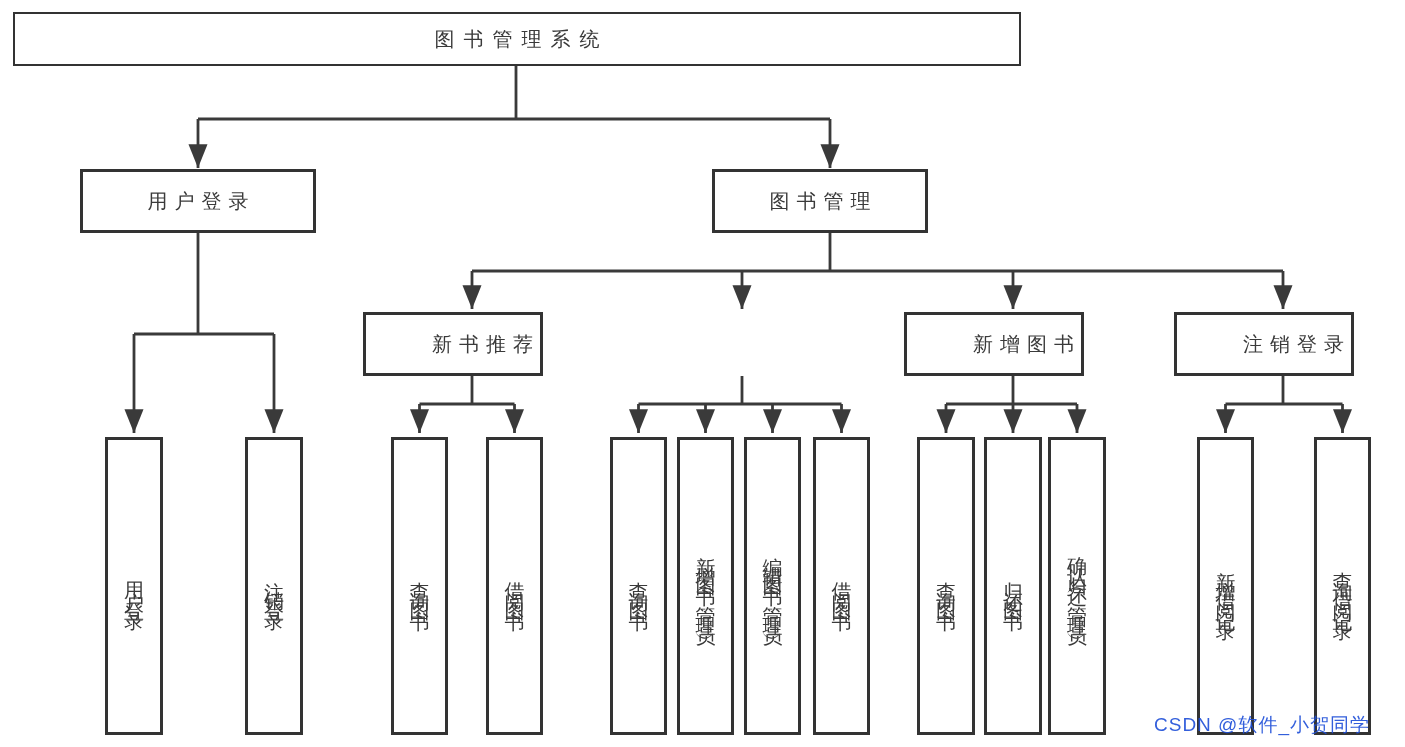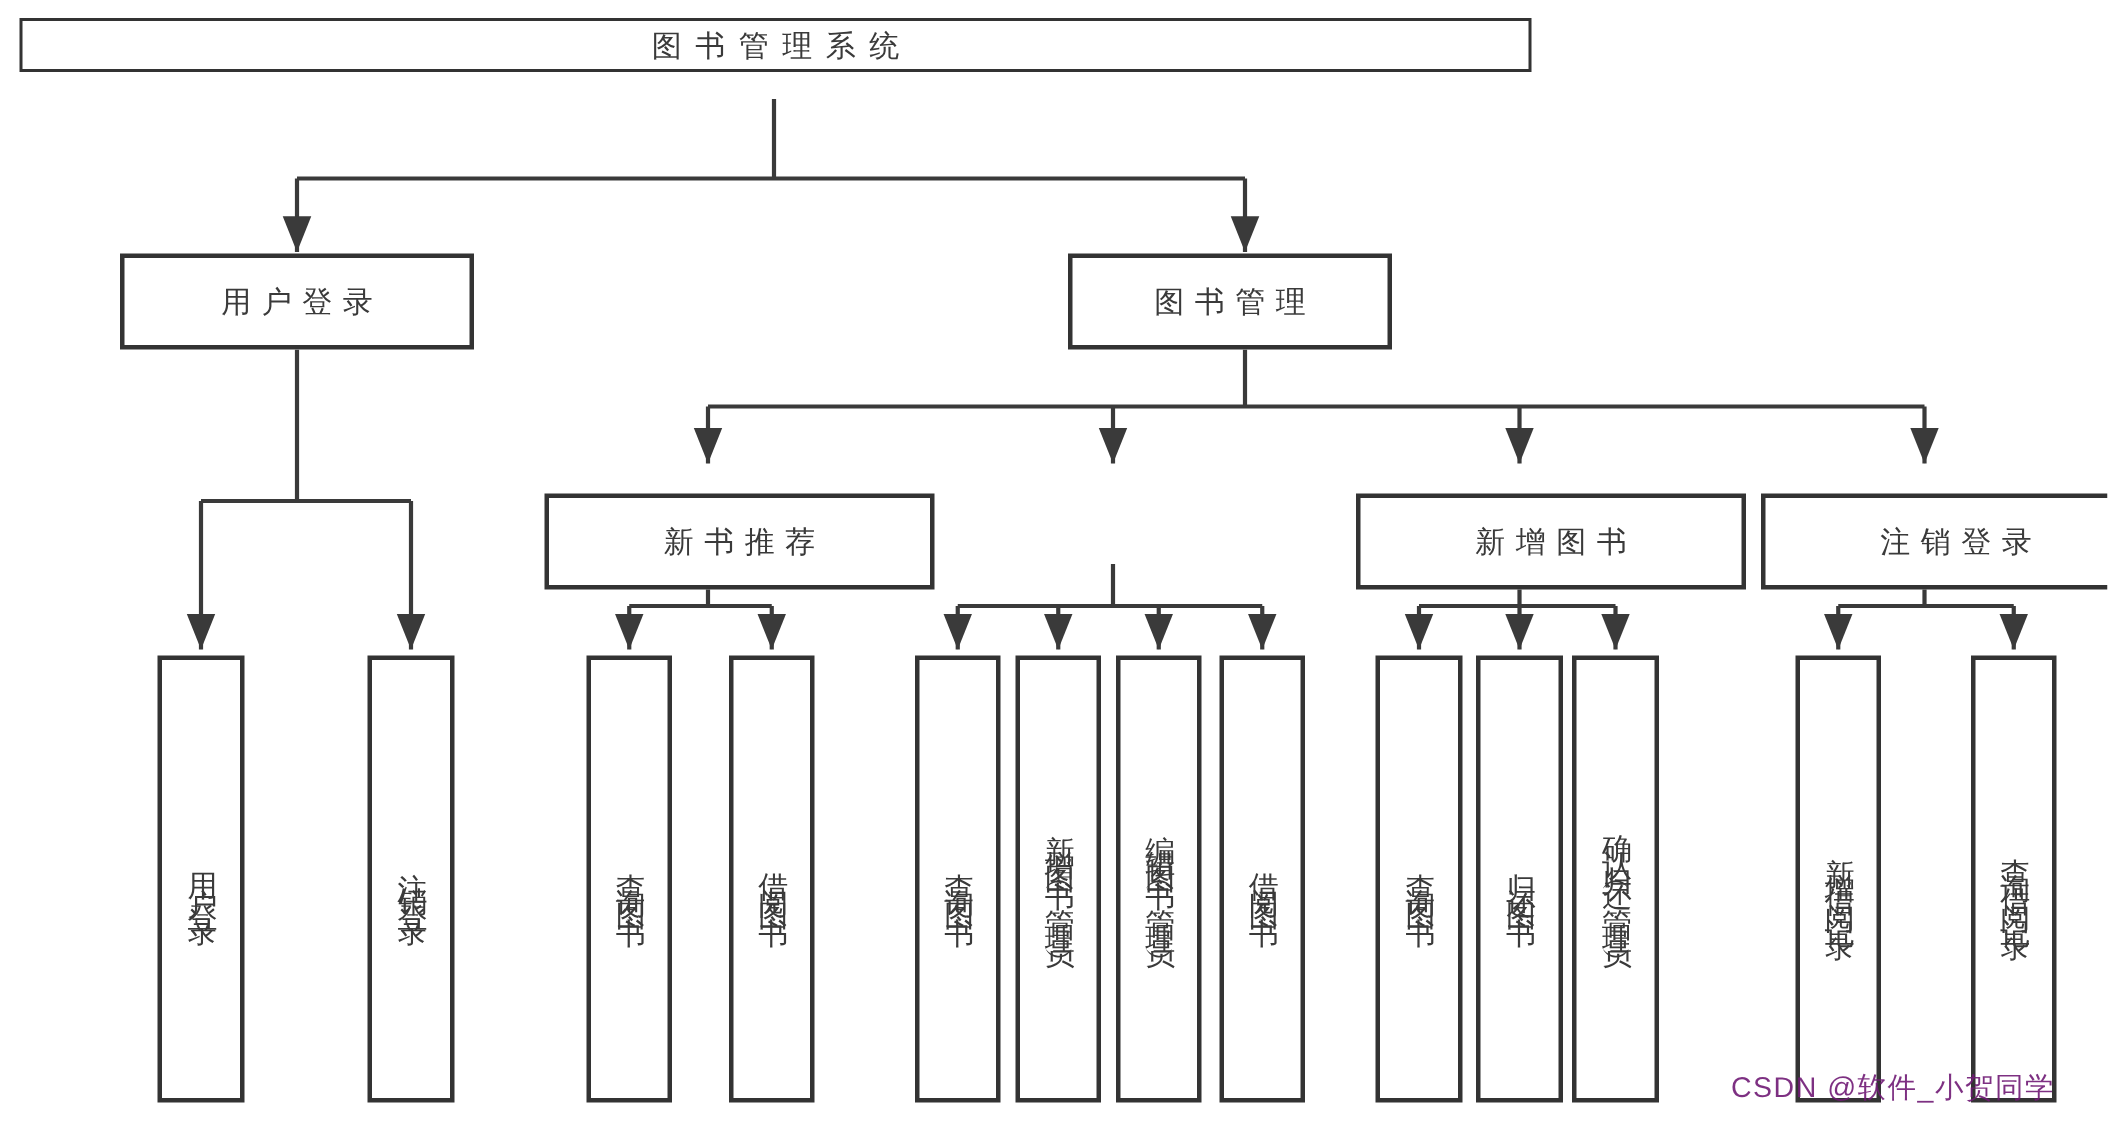--- a/index.html
+++ b/index.html
@@ -16,27 +16,27 @@
   .box.root{border-width:2px;}
   .hlabel{font-size:20px;letter-spacing:7px;text-indent:7px;white-space:nowrap;}
   .root .hlabel{letter-spacing:9px;text-indent:9px;}
   .leaf{width:57px;top:437px;height:298px;}
   .vtext{
     writing-mode:vertical-rl;text-orientation:mixed;
     font-size:20px;letter-spacing:10px;line-height:1.05;white-space:nowrap;
   }
   .watermark{
     position:absolute;left:1154px;top:712px;z-index:5;
-    font-size:19px;letter-spacing:1px;color:#701a75;opacity:0.9;white-space:nowrap;
+    font-size:19px;letter-spacing:1px;color:#1d4ed8;opacity:0.9;white-space:nowrap;
   }
   
-  #box-root{left:13px;top:12px;width:1008px;height:36px;text-align:right;}
+  #box-root{left:13px;top:12px;width:1008px;height:54px;text-align:right;}
   #box-user-login{left:80px;top:169px;width:236px;height:64px;}
   #box-book-mgmt{left:712px;top:169px;width:216px;height:64px;}
-  .l3{top:329px;width:260px;height:64px;}
+  .l3{top:312px;width:180px;height:64px;justify-content:flex-end;}
   #box-new-books{left:363px;}
   #box-book-borrow{left:633px;}
   #box-current-borrow{left:904px;}
   #box-borrow-records{left:1174px;}
 </style>
 </head>
 <body>
 
 <div id="canvas">
 

